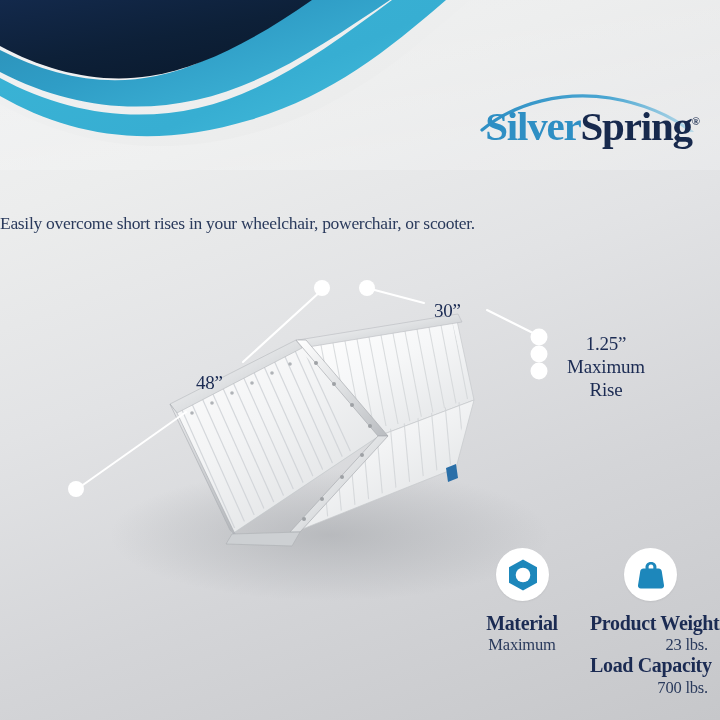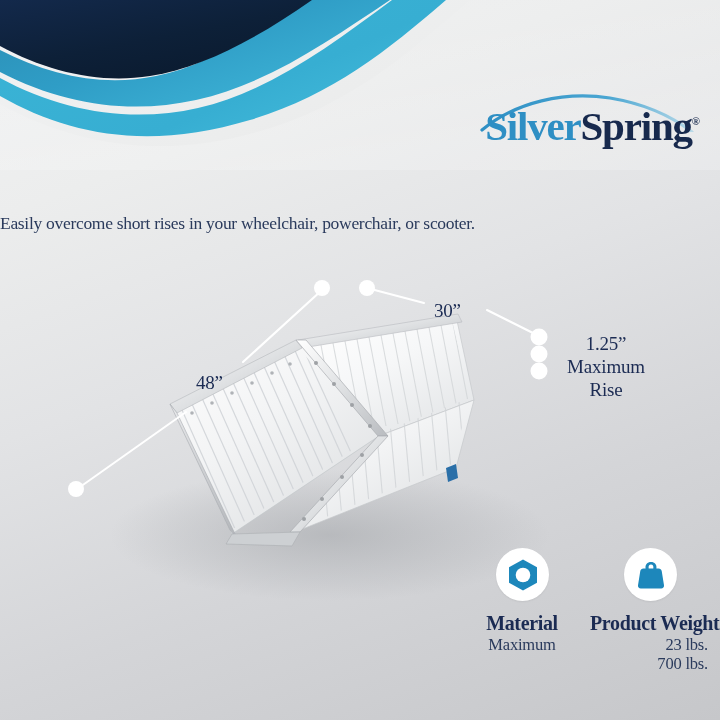--- a/index.html
+++ b/index.html
@@ -400,19 +400,20 @@
                    L24.6,10.5 C26.2,10.5 27.4,11.6 27.7,13.1 L30,27.2
                    C30.3,29.0 29.0,30.5 27.2,30.5 L6.8,30.5
                    C5.0,30.5 3.7,29.0 4.0,27.2 L6.3,13.1
                    C6.6,11.6 7.8,10.5 9.4,10.5 Z
                    M14.7,10.5 L19.3,10.5 C19.8,8.0 18.7,6.6 17,6.6 C15.3,6.6 14.2,8.0 14.7,10.5 Z" fill="#1d87bb" fill-rule="evenodd"></path>
         </svg>
       </div>
       <div class="spec-body">
         <div class="spec-title">Product Weight</div>
         <div class="spec-value">23 lbs.</div>
+        <div class="spec-title">Load Capacity</div>
         <div class="spec-value">700 lbs.</div>
       </div>
     </div>
 
   </div>
 
 </div>
 
 </body></html>

